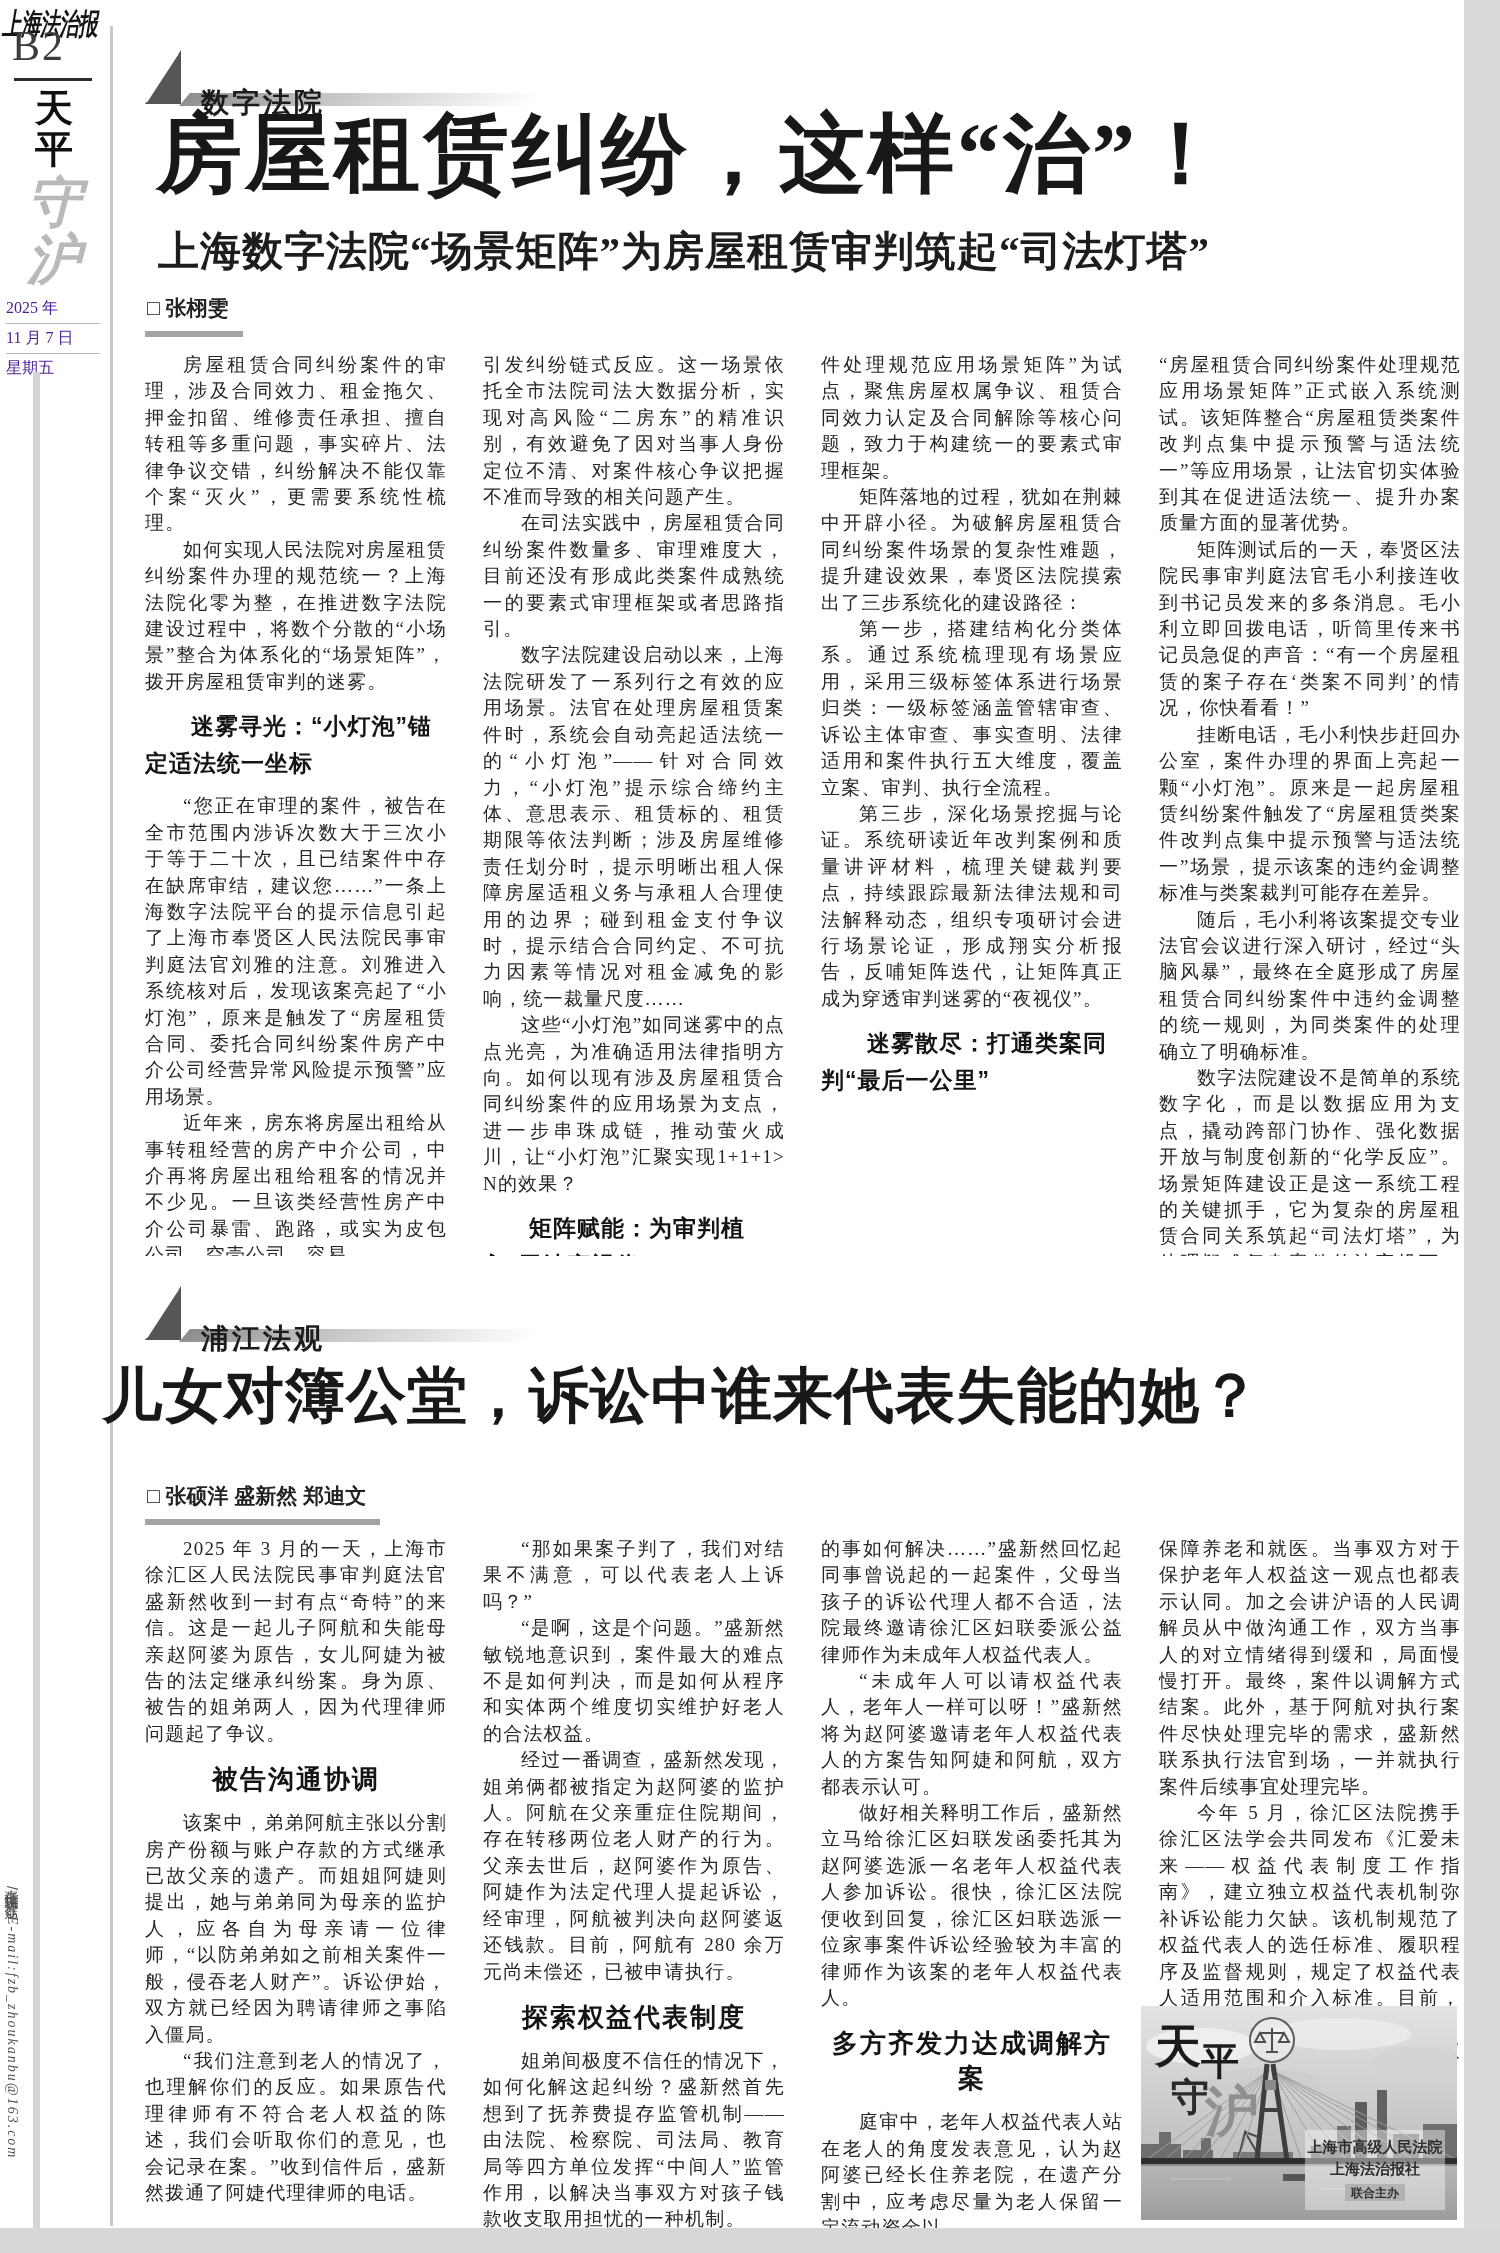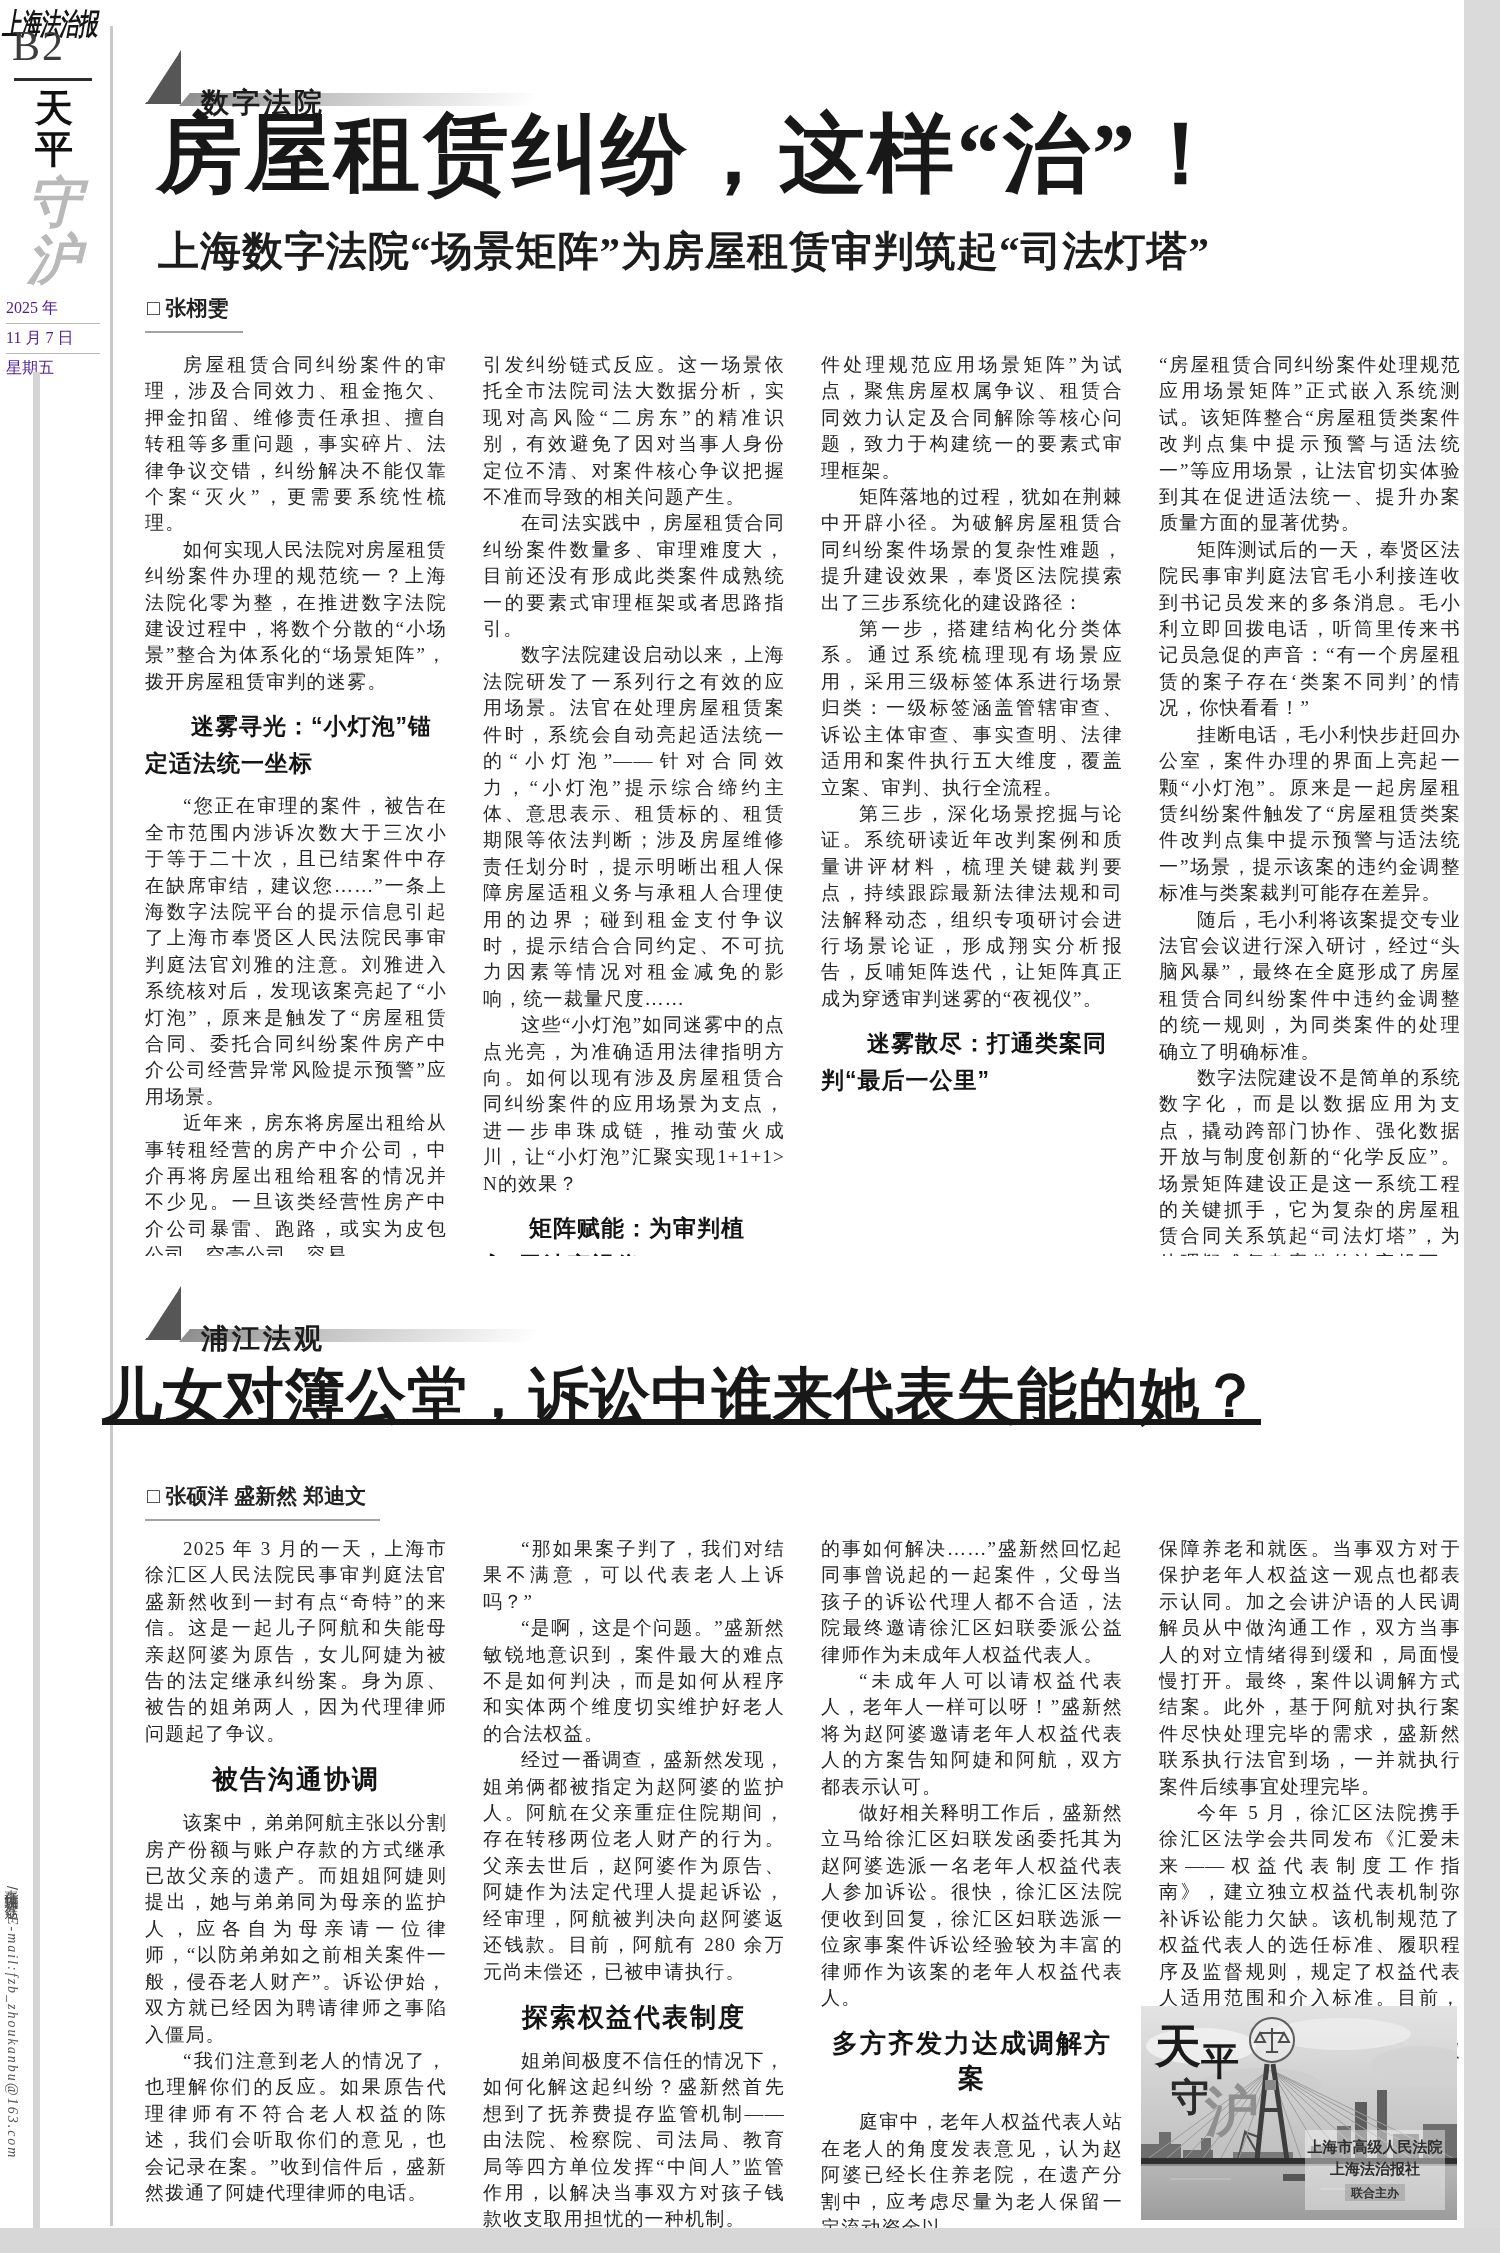--- a/index.html
+++ b/index.html
@@ -38,23 +38,23 @@
   .section-tag .slash{position:absolute;left:14px;bottom:10px;width:4px;height:48px;background:#fff;transform:skewX(-33deg);}
   .section-tag .swoosh{position:absolute;left:34px;bottom:6px;width:430px;height:13px;
     background:linear-gradient(to right,#8e8e8e,#c4c4c4 32%,rgba(244,244,244,0) 82%);
     transform:skewX(-40deg);transform-origin:left bottom;}
   .section-tag .label{position:absolute;left:56px;top:2px;
     font-family:"Liberation Sans","DejaVu Sans",sans-serif;font-weight:bold;font-size:28px;color:#1c1c1c;letter-spacing:3px;margin-top:42px;}
 
   
   .headline-1{left:156px;top:96px;width:1300px;font-size:86px;font-weight:900;color:#181818;letter-spacing:3px;white-space:nowrap;}
   .subtitle-1{left:158px;top:224px;width:1300px;font-size:41px;font-weight:700;color:#1d1d1d;letter-spacing:1px;white-space:nowrap;}
-  .headline-2{left:102px;top:1356px;width:1380px;font-size:60px;font-weight:900;color:#181818;letter-spacing:1px;white-space:nowrap;text-decoration:underline;}
+  .headline-2{left:102px;top:1356px;width:1380px;font-size:60px;font-weight:900;color:#181818;letter-spacing:1px;white-space:nowrap;}
   .byline{font-family:"Liberation Sans","DejaVu Sans",sans-serif;font-size:21px;font-weight:bold;color:#222;
-    border-bottom:2px solid #a3a3a3;padding:0 14px 9px 2px;display:inline-block;}
+    border-bottom:6px solid #a3a3a3;padding:0 14px 9px 2px;display:inline-block;}
   #byline1{left:145px;top:294px;}
   #byline2{left:145px;top:1482px;}
 
   
   .cols{display:flex;gap:36px;overflow:hidden;}
   #cols-a1{left:145px;top:352px;width:1316px;height:904px;}
   #cols-a2{left:145px;top:1536px;width:1316px;height:694px;}
   .col{flex:1 1 0;overflow:hidden;}
   .col p{margin:0;font-size:19px;line-height:26.4px;letter-spacing:1.2px;text-align:justify;word-break:break-all;color:#262626;}
   .col p.p{text-indent:2em;}

